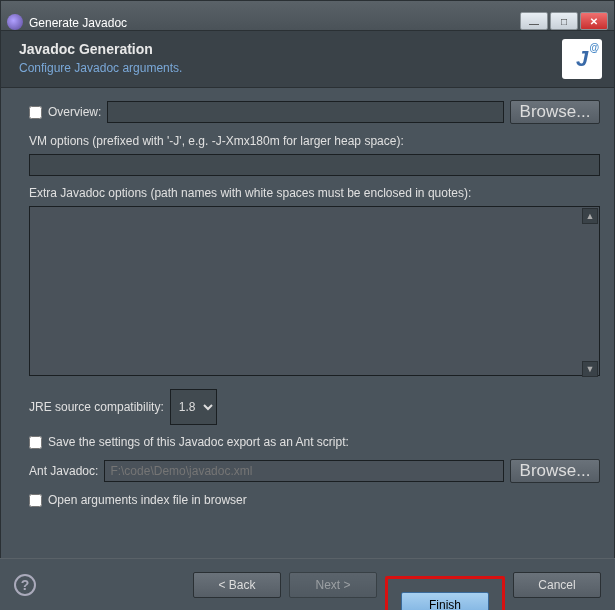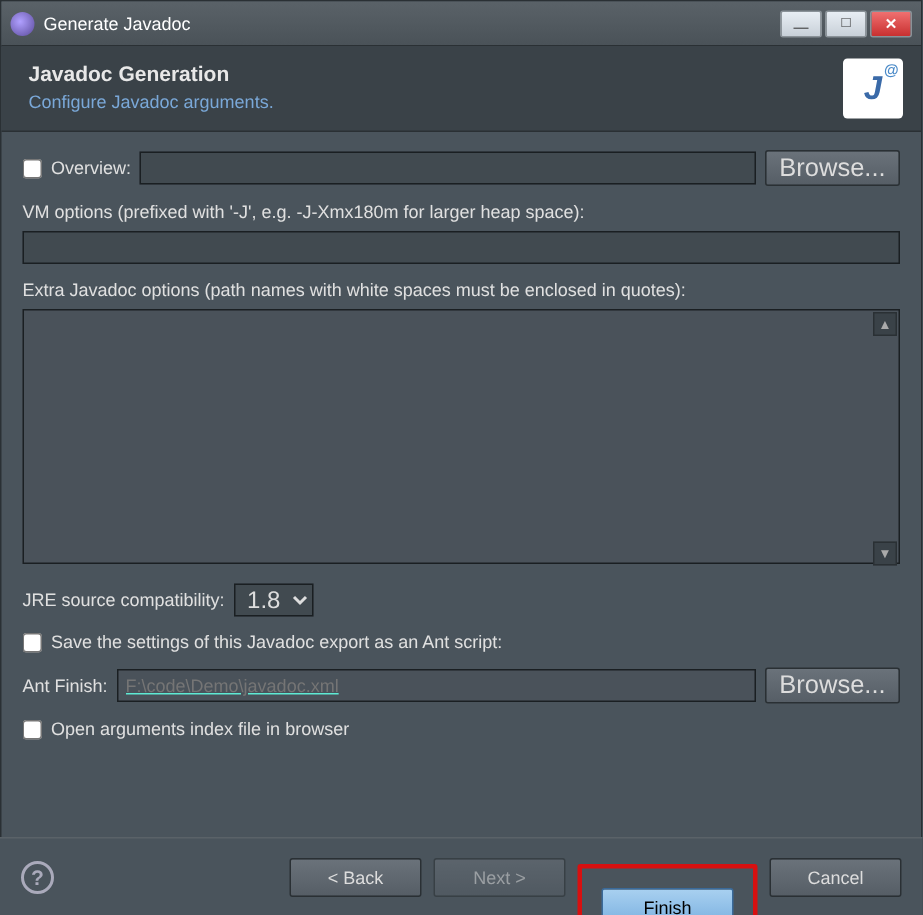--- a/index.html
+++ b/index.html
@@ -1,50 +1,50 @@
 <!DOCTYPE html>
 <html><head>
 <meta charset="utf-8">
 <style>
 * { box-sizing: border-box; margin: 0; padding: 0; font-family: "Segoe UI", Tahoma, sans-serif; }
 body { background: #4a545c; width: 615px; height: 610px; overflow: hidden; }
 
 .window { width: 615px; height: 610px; background: #4a545c; border: 1px solid #2a3034; }
 
-.titlebar { height: 30px; background: linear-gradient(#5a6268, #4a5258); display: flex; align-items: center; padding: 0 6px; border-bottom: 1px solid #2a3034; }
+.titlebar { height: 30px; background: linear-gradient(#5a6268, #4a5258); display: flex; align-items: flex-end; padding: 0 6px; border-bottom: 1px solid #2a3034; }
 .titlebar-icon { width: 16px; height: 16px; margin-right: 6px; background: radial-gradient(circle at 40% 40%, #b0a0ff, #5a4a9a); border-radius: 50%; }
 .titlebar-title { color: #fff; font-size: 12px; flex: 1; }
 .titlebar-btns { display: flex; gap: 2px; }
 .tb-btn { width: 28px; height: 18px; background: linear-gradient(#e8eef4, #c8d0d8); border: 1px solid #8a9298; border-radius: 2px; display: flex; align-items: center; justify-content: center; cursor: pointer; font-size: 10px; color: #333; }
 .tb-min { align-items: flex-end; }
 .tb-close { background: linear-gradient(#f07070, #c83030); color: #fff; font-weight: bold; }
 
 .header { background: #3a4248; padding: 10px 14px 12px 18px; border-bottom: 1px solid #2a3034; position: relative; }
 .header-title { color: #e8e8e8; font-size: 14px; font-weight: bold; margin-bottom: 4px; }
 .header-sub { color: #7aa8d8; font-size: 12px; cursor: pointer; }
 .header-icon { position: absolute; right: 12px; top: 8px; width: 40px; height: 40px; background: #fff; border-radius: 3px; display: flex; align-items: center; justify-content: center; font-size: 22px; font-weight: bold; color: #3a6aa8; font-style: italic; }
 .header-at { position: absolute; font-size: 10px; top: 3px; right: 3px; color: #4a8ac8; }
 
-.content { padding: 12px 14px 6px 14px; color: #e0e0e0; font-size: 12px; }
+.content { padding: 12px 14px 6px 28px; color: #e0e0e0; font-size: 12px; }
 
 .row { display: flex; align-items: center; gap: 6px; margin-bottom: 10px; }
 .chk { width: 13px; height: 13px; }
 .lbl { white-space: nowrap; }
 .txt { flex: 1; height: 22px; background: #414a50; border: 1px solid #1a1f22; color: #ddd; padding: 0 5px; font-size: 12px; }
-.txt-dis { background: #4a525a; color: #5eead4; text-decoration: underline; }
+.txt-dis { background: #4a525a; color: #5eead4; }
 .btn-browse { width: 90px; height: 24px; background: linear-gradient(#6a727a, #565e66); border: 1px solid #2a3034; color: #ddd; font-size: 17px; border-radius: 2px; cursor: pointer; }
 
 .group-lbl { margin-bottom: 6px; }
 .multi { width: 100%; height: 170px; background: #4a525a; border: 1px solid #1a1f22; color: #ddd; padding: 5px; font-size: 12px; resize: none; }
 .multi-wrap { position: relative; margin-bottom: 10px; }
 .scroll-arrow { position: absolute; right: 2px; width: 16px; height: 16px; background: #3a4248; border: 1px solid #2a3034; color: #aaa; font-size: 9px; display: flex; align-items: center; justify-content: center; }
 .scroll-up { top: 2px; }
 .scroll-down { bottom: 2px; }
 
-.select { height: 22px; background: #414a50; border: 1px solid #1a1f22; color: #ddd; padding: 0 4px; font-size: 16px; }
+.select { height: 36px; background: #414a50; border: 1px solid #1a1f22; color: #ddd; padding: 0 4px; font-size: 12px; }
 
 .bottom-bar { position: absolute; bottom: 0; left: 0; right: 0; height: 52px; border-top: 1px solid #5a6268; display: flex; align-items: center; padding: 0 14px; gap: 8px; background: #4a545c; }
 .help-icon { width: 22px; height: 22px; border: 2px solid #aab; border-radius: 50%; color: #aab; font-size: 14px; font-weight: bold; display: flex; align-items: center; justify-content: center; cursor: pointer; }
 .spacer { flex: 1; }
 .nav-btn { width: 88px; height: 26px; background: linear-gradient(#6a727a, #565e66); border: 1px solid #2a3034; color: #ddd; font-size: 12px; border-radius: 2px; cursor: pointer; }
 .nav-btn.dis { opacity: 0.55; cursor: default; }
 .nav-btn.primary { background: linear-gradient(#a8d0f0, #7ab0e0); color: #000; border: 1px solid #3a6a9a; }
 .finish-wrap { border: 3px solid #d81010; padding: 13px; border-radius: 2px; margin-top: 40px; }
 </style>
 </head>
@@ -96,21 +96,21 @@
         <option>1.8</option>
       </select>
     </div>
 
     <div class="row">
       <input type="checkbox" class="chk" style="">
       <span class="lbl">Save the settings of this Javadoc export as an Ant script:</span>
     </div>
 
     <div class="row">
-      <span class="lbl">Ant Finish:</span>
+      <span class="lbl">Ant Javadoc:</span>
       <input type="text" class="txt txt-dis" readonly="" placeholder="F:\code\Demo\javadoc.xml" style="">
       <button class="btn-browse">Browse...</button>
     </div>
 
     <div class="row">
       <input type="checkbox" class="chk" style="">
       <span class="lbl">Open arguments index file in browser</span>
     </div>
 
   </div>

